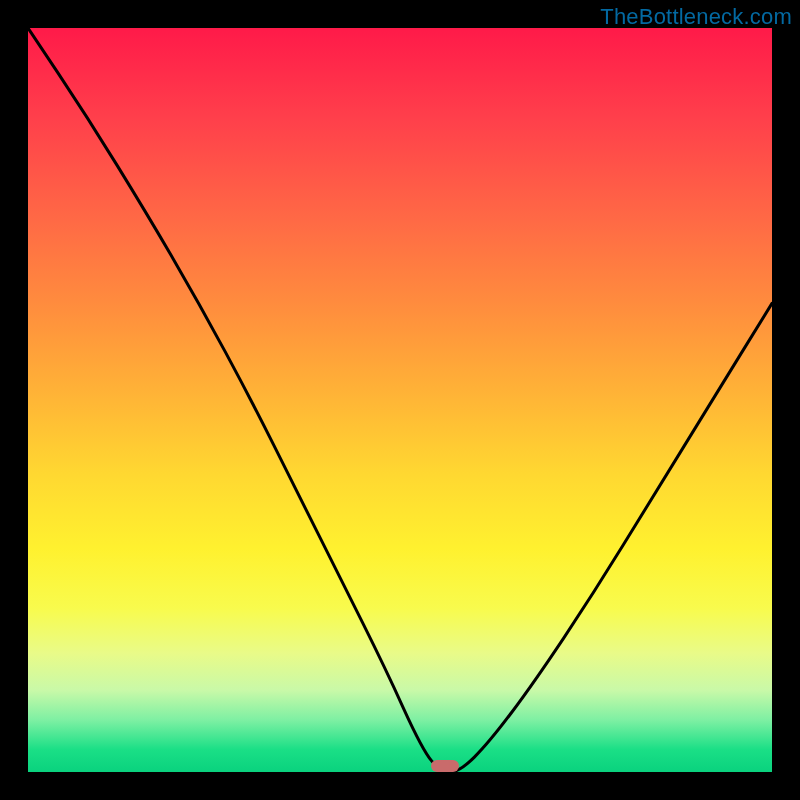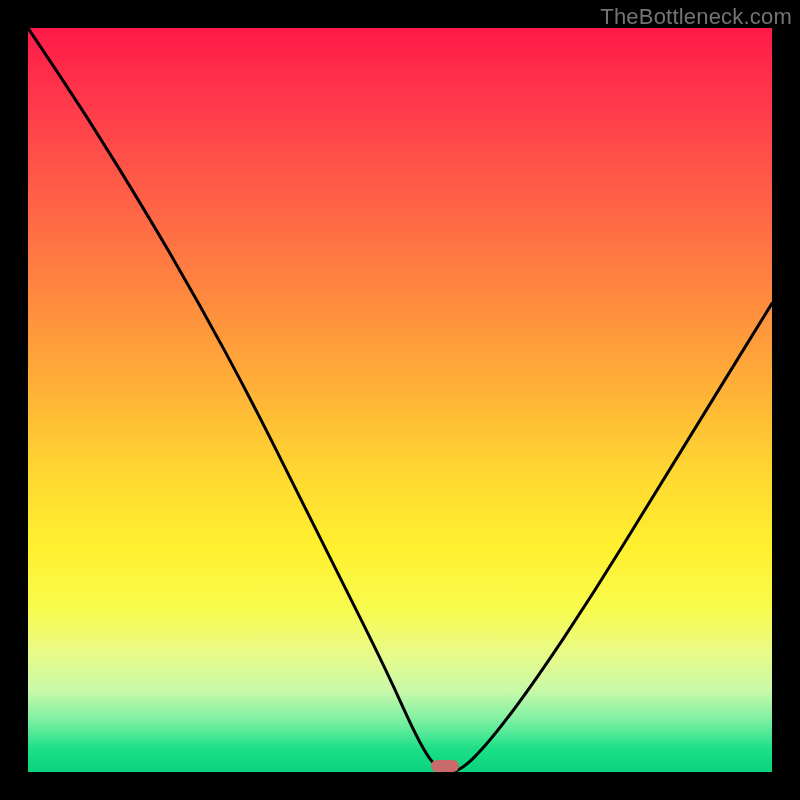--- a/index.html
+++ b/index.html
@@ -13,21 +13,21 @@
   .container {
     position: relative;
     width: 800px;
     height: 800px;
     background: #000000;
   }
   .watermark {
     position: absolute;
     top: 4px;
     right: 8px;
-    color: #737373;
+    color: #0369a1;
     font-size: 22px;
     font-weight: 500;
     z-index: 10;
     user-select: none;
     letter-spacing: 0.2px;
   }
   
   .plot {
     position: absolute;
     left: 28px;

